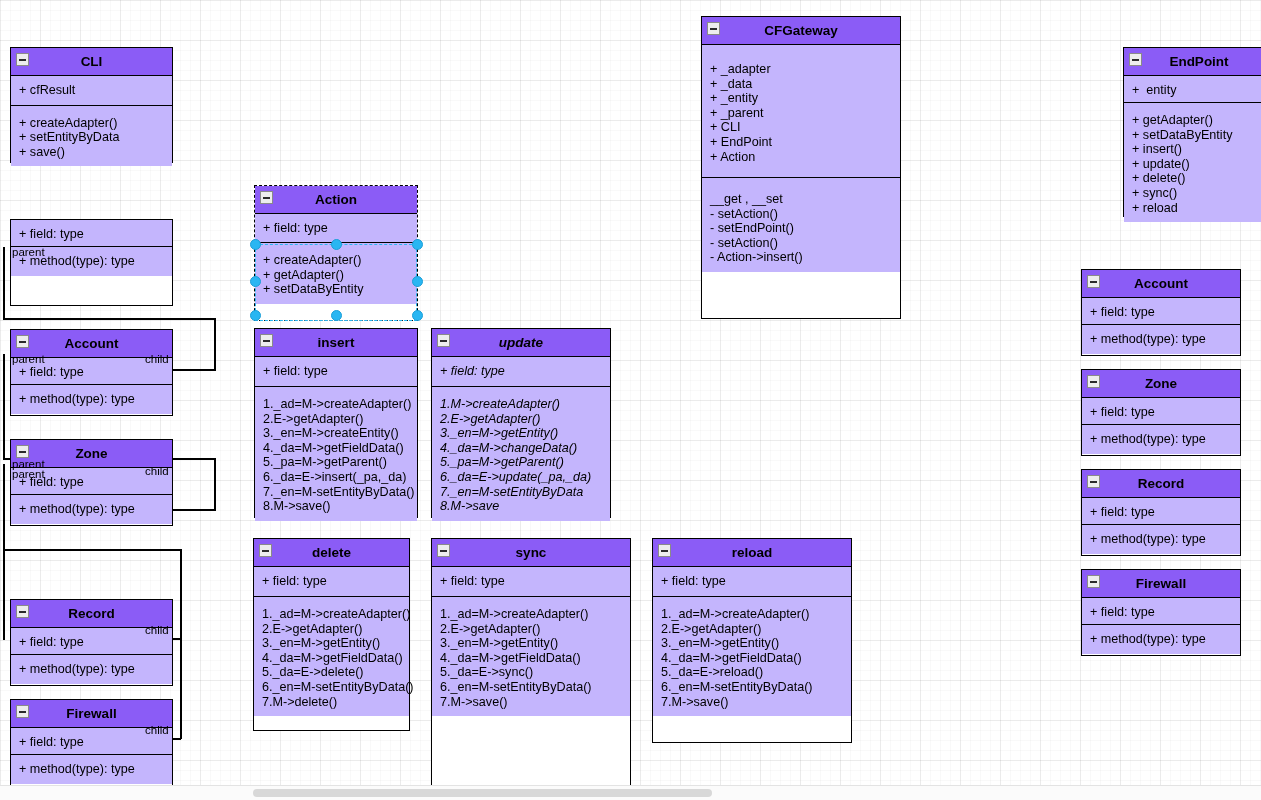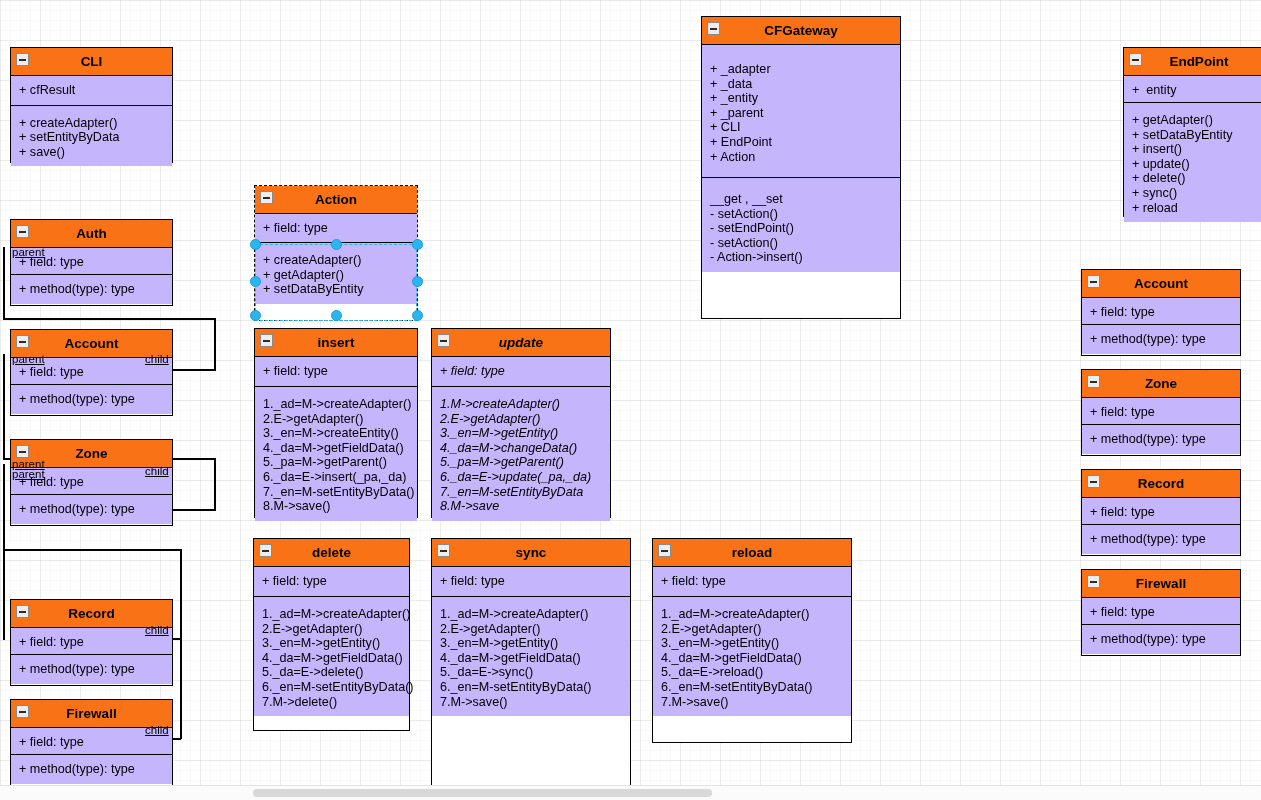--- a/index.html
+++ b/index.html
@@ -41,21 +41,21 @@
   }
   .uml .title-row {
     position: relative;
     border-bottom: 1.6px solid #000000;
     text-align: center;
     font-weight: bold;
     font-size: 13.5px;
     color: #000;
     padding: 6px 0 6px 0;
     line-height: 15px;
-    background: #f97316;
+    background: #8b5cf6;
   }
   .uml .collapse-icon {
     position: absolute;
     left: 5px;
     top: 5px;
     width: 13px;
     height: 13px;
     border: 1px solid #8a8a8a;
     background: #ededed;
     box-sizing: border-box;
@@ -117,21 +117,20 @@
   .conn.h { height: 1.6px; }
   .conn.v { width: 1.6px; }
   .edge-label {
     position: absolute;
     font-size: 11.5px;
     color: #000;
     background: transparent;
     line-height: 12px;
     z-index: 6;
     white-space: nowrap;
-    text-decoration: underline;
   }
 
   
   #hscroll-track {
     position: absolute;
     left: 0;
     bottom: 0;
     width: 1261px;
     height: 14px;
     background: #fbfbfb;
@@ -194,24 +193,20 @@
       <div class="ln">+ cfResult</div>
     </div>
     <div class="compartment pad-more">
       <div class="ln">+ createAdapter()</div>
       <div class="ln">+ setEntityByData</div>
       <div class="ln">+ save()</div>
     </div>
   </div>
 
   <div class="uml" style="left:10px; top:219px; width:163px; height:87px;">
-    <div class="title-row">
-      <span class="collapse-icon"></span>
-      <span>Auth</span>
-    </div>
     <div class="compartment ruled" style="height:27px;">
       <div class="ln">+ field: type</div>
     </div>
     <div class="compartment">
       <div class="ln">+ method(type): type</div>
     </div>
   </div>
 
   <div class="uml" style="left:10px; top:329px; width:163px; height:87px;">
     <div class="title-row">

